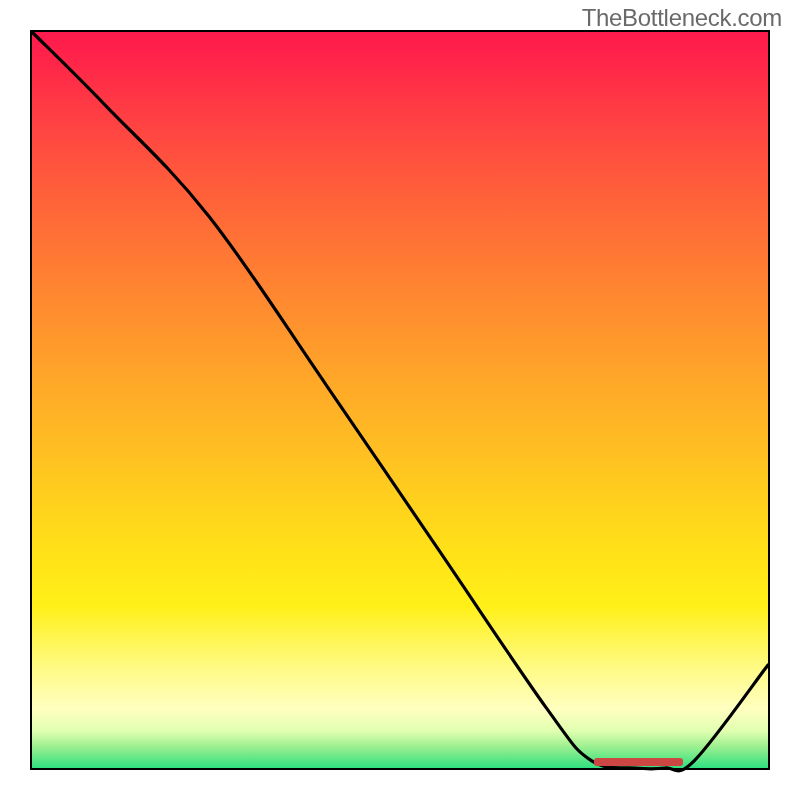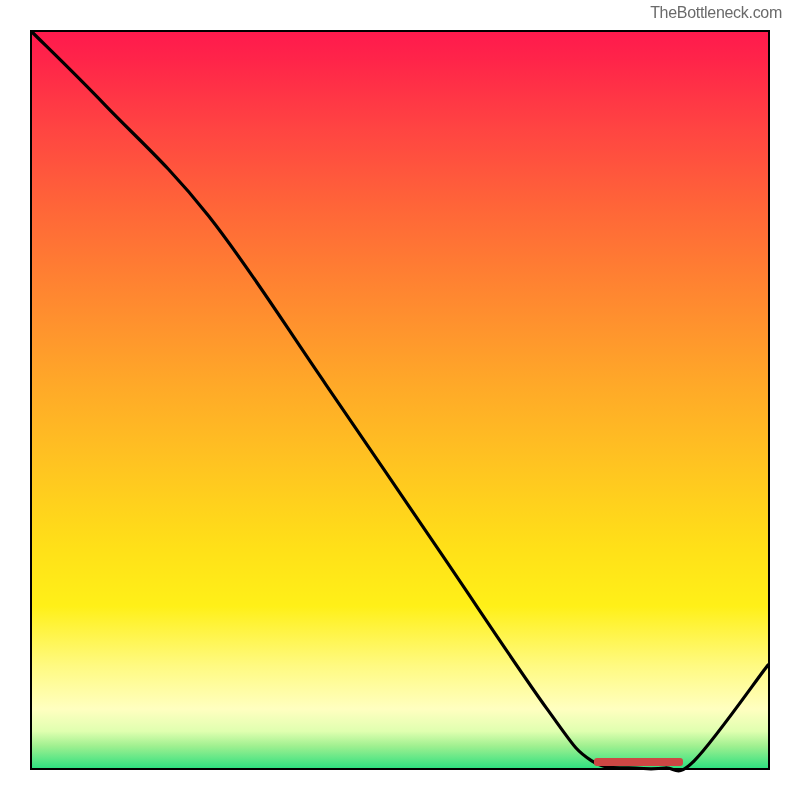--- a/index.html
+++ b/index.html
@@ -7,21 +7,21 @@
     width: 800px;
     height: 800px;
     background: #ffffff;
     position: relative;
     font-family: Arial, sans-serif;
   }
   .watermark {
     position: absolute;
     top: 4px;
     right: 18px;
-    font-size: 16px;
+    font-size: 24px;
     color: #6a6a6a;
     font-weight: normal;
     letter-spacing: -0.3px;
   }
   .plot-area {
     position: absolute;
     left: 30px;
     top: 30px;
     width: 740px;
     height: 740px;

